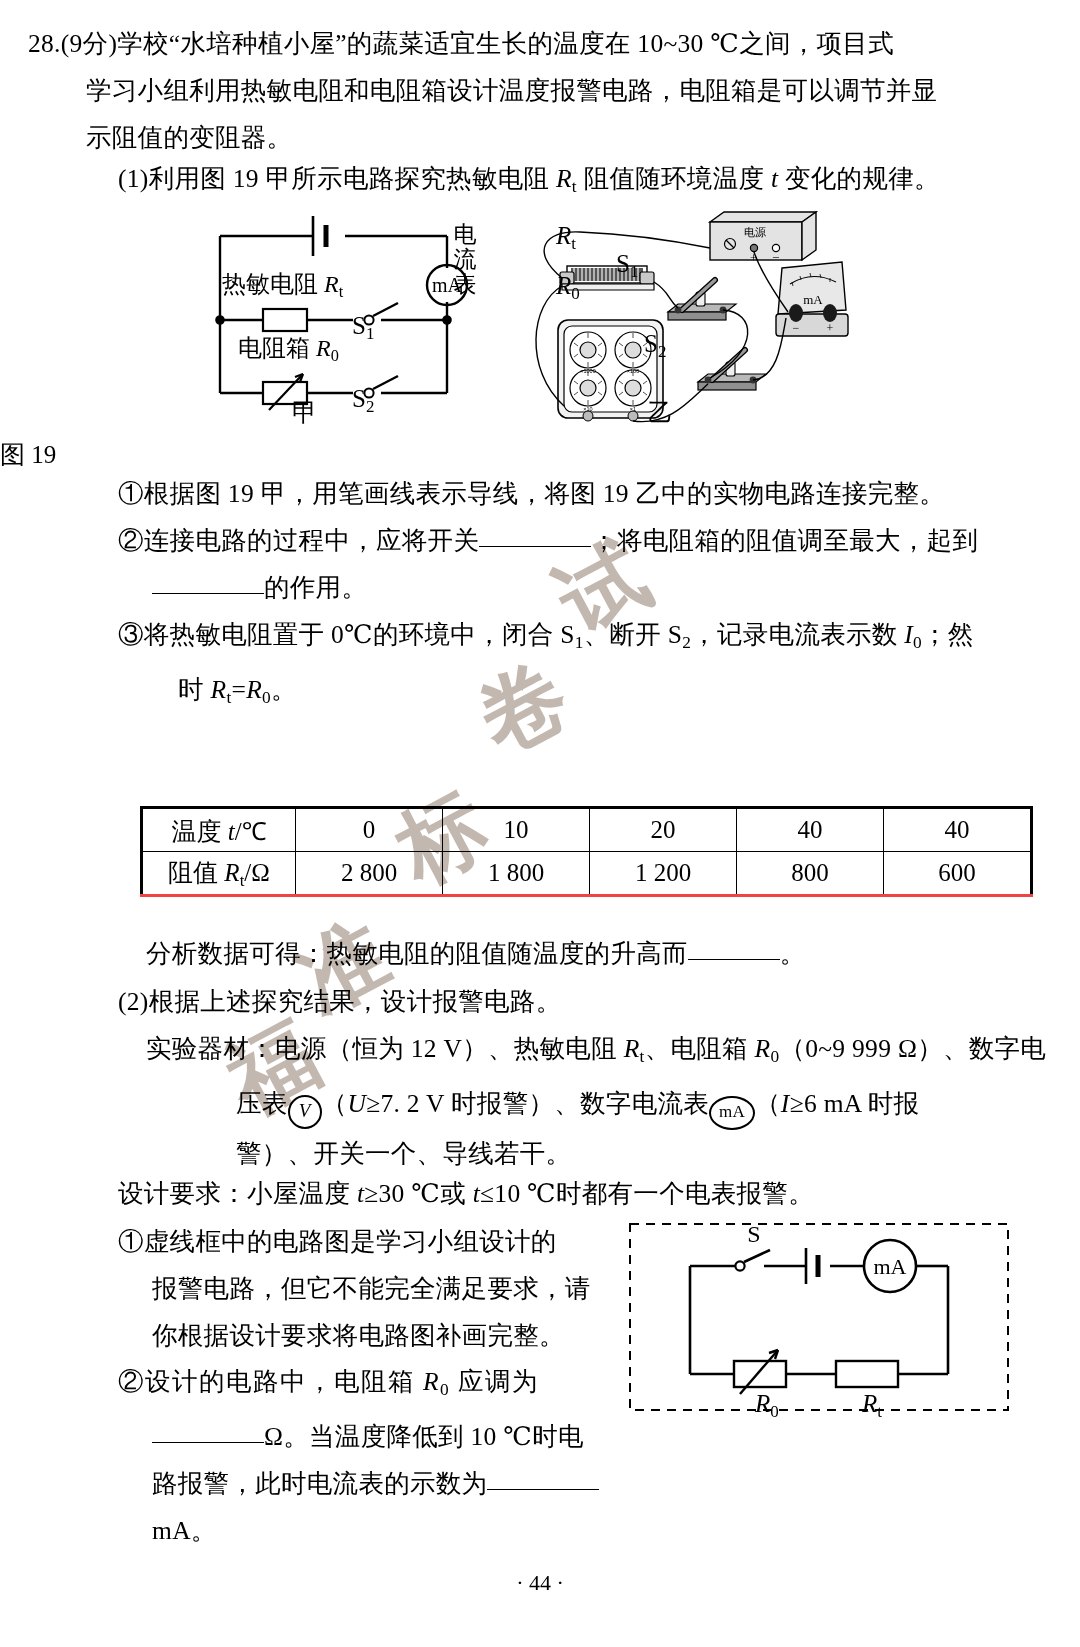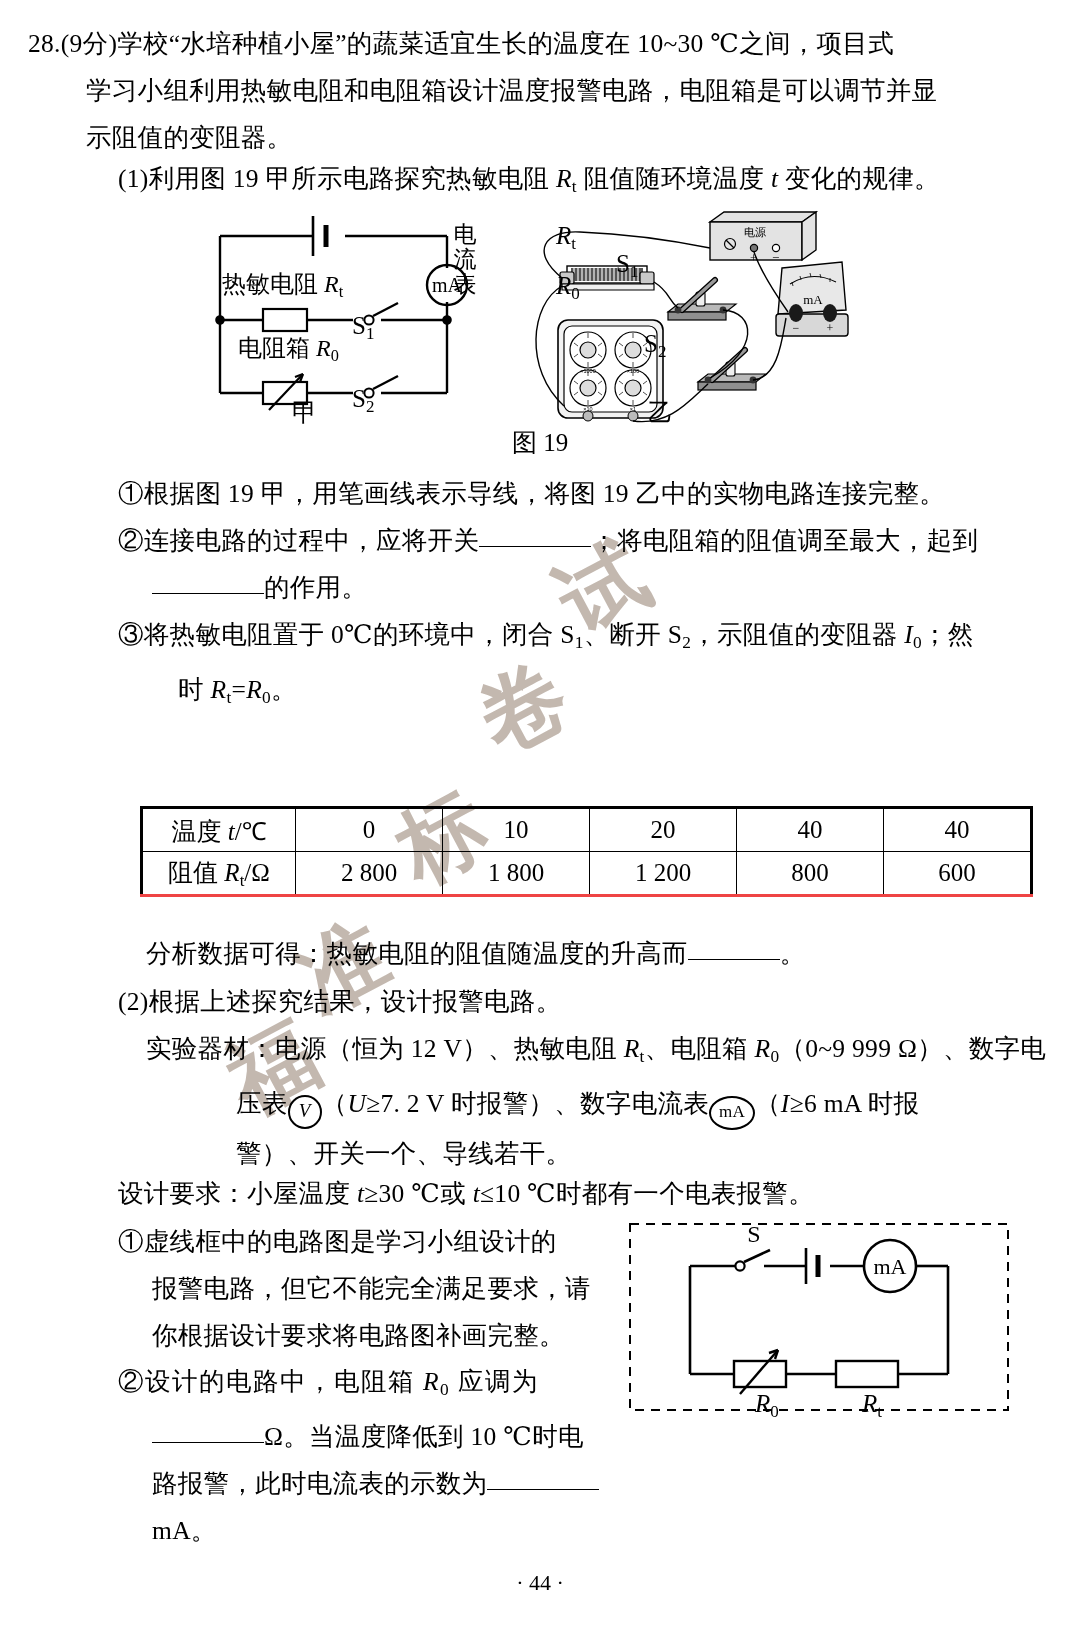--- a/index.html
+++ b/index.html
@@ -247,36 +247,36 @@
     <i class="it">R</i><span class="subn">0</span>
   </div>
   <div style="position:absolute;left:616px;top:250px;font-size:25px;">
     <span>S</span><span class="subn">1</span>
   </div>
   <div style="position:absolute;left:644px;top:330px;font-size:25px;">
     <span>S</span><span class="subn">2</span>
   </div>
   <div style="position:absolute;left:648px;top:396px;font-size:25px;">乙</div>
 
-  <div style="position:absolute;left:0;top:426px;width:1080px;text-align:center;font-size:25px;">图 19</div>
+  <div style="position:absolute;left:0;top:438px;width:1080px;text-align:left;font-size:25px;">图 19</div>
 
   <div class="blk" style="left:118px;top:470px;width:940px;">①根据图 19 甲，用笔画线表示导线，将图 19 乙中的实物电路连接完整。</div>
 
   <div class="blk" style="left:118px;top:517px;width:940px;">
     <div>
       <span>②连接电路的过程中，应将开关</span><span class="blank b110"></span><span>；将电阻箱的阻值调至最大，起到</span>
     </div>
     <div style="padding-left:34px;">
       <span class="blank b110"></span><span>的作用。</span>
     </div>
   </div>
 
   <div class="blk" style="left:118px;top:611px;width:940px;">
     <div>
-      <span>③将热敏电阻置于 0℃的环境中，闭合 S</span><span class="subn">1</span><span>、断开 S</span><span class="subn">2</span><span>，示阻值的变阻器 </span><i class="it">I</i><span class="subn">0</span><span>；然</span>
+      <span>③将热敏电阻置于 0℃的环境中，闭合 S</span><span class="subn">1</span><span>、断开 S</span><span class="subn">2</span><span>，记录电流表示数 </span><i class="it">I</i><span class="subn">0</span><span>；然</span>
     </div>
     <div style="padding-left:60px;">
       <span>时 </span><i class="it">R</i><span class="subn">t</span><span>=</span><i class="it">R</i><span class="subn">0</span><span>。</span>
     </div>
   </div>
 
   <div class="blk" style="left:118px;top:752px;width:940px;">
   </div>
 
   <table class="data" style="left:140px;top:806px;">

